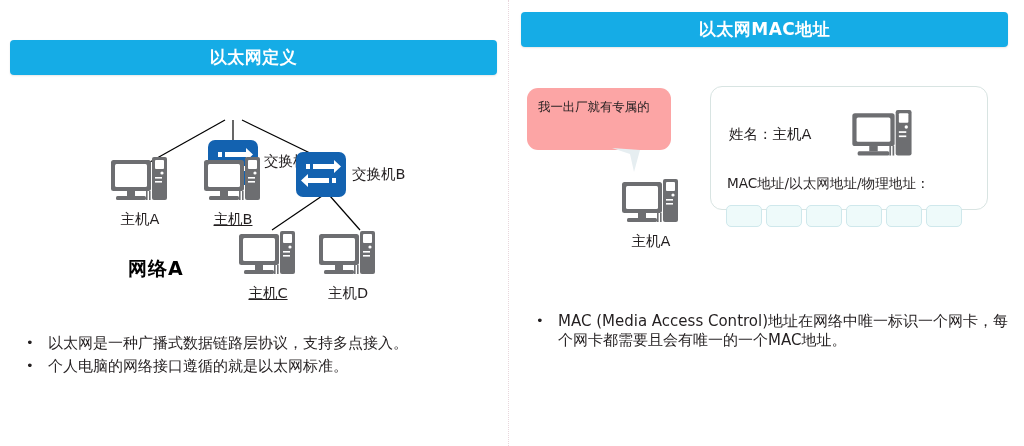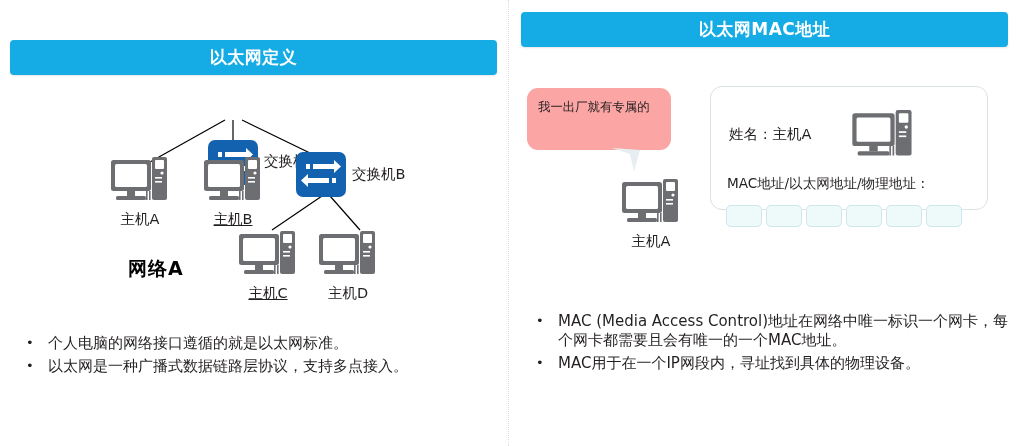--- a/index.html
+++ b/index.html
@@ -317,22 +317,22 @@
           </g>
         </svg>
       </div>
       <div class="pc-caption" style="top:54px;">主机D</div>
     </div>
 
     <div class="network-label" style="left:128px; top:194px;">网络A</div>
   </div>
 
   <ul class="bullets bullets-left">
+    <li>以太网是一种广播式数据链路层协议，支持多点接入。</li>
     <li>个人电脑的网络接口遵循的就是以太网标准。</li>
-    <li>以太网是一种广播式数据链路层协议，支持多点接入。</li>
   </ul>
 </div>
 
 <div class="divider"></div>
 
 <div class="panel panel-right">
 
   <div class="header-bar header-bar-right" style="left:13px;">
     <span class="header-title">以太网MAC地址</span>
   </div>
@@ -393,15 +393,14 @@
       <div class="mac-box"></div>
       <div class="mac-box"></div>
       <div class="mac-box"></div>
       <div class="mac-box"></div>
       <div class="mac-box"></div>
     </div>
   </div>
 
   <ul class="bullets" style="left:20px; top:312px; width:486px;">
     <li>MAC (Media Access Control)地址在网络中唯一标识一个网卡，每个网卡都需要且会有唯一的一个MAC地址。</li>
-    <li>MAC用于在一个IP网段内，寻址找到具体的物理设备。</li>
   </ul>
 </div>
 
 </body></html>

